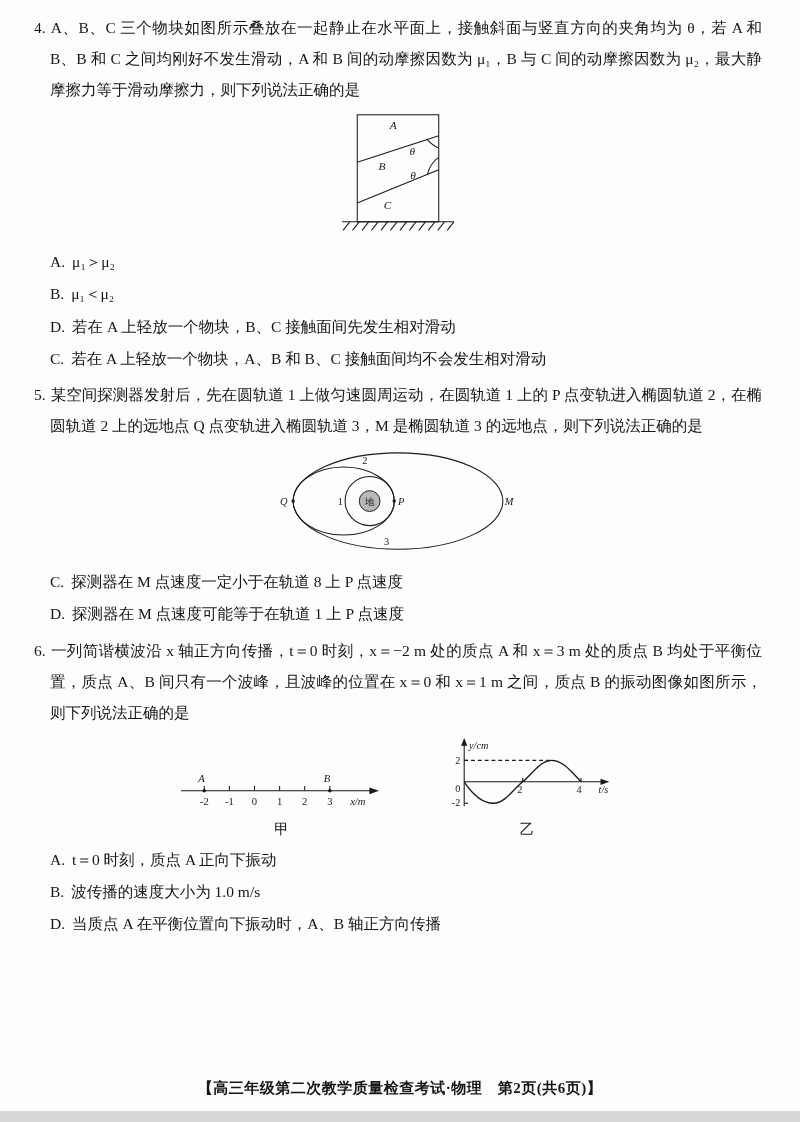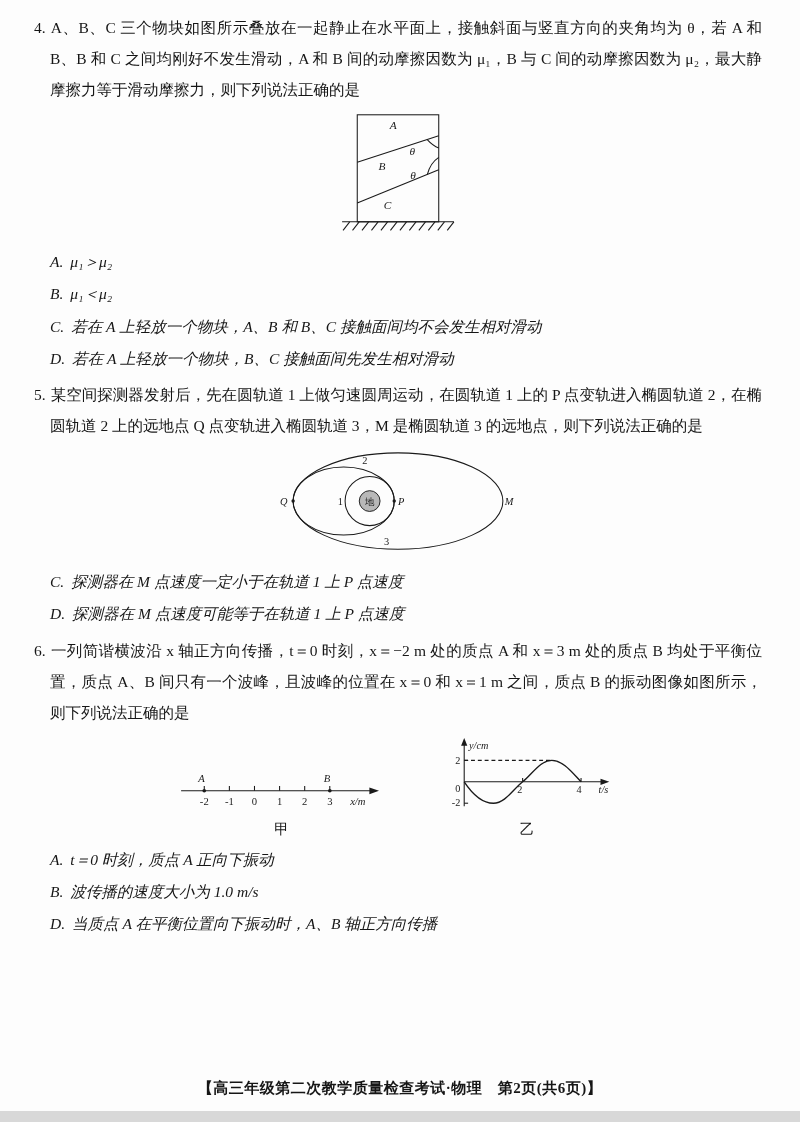--- a/index.html
+++ b/index.html
@@ -8,21 +8,21 @@
     width:800px; height:1122px; margin:0 auto; position:relative;
     background:#fdfdfd; color:#161616; overflow:hidden;
     font-family:"Liberation Serif","DejaVu Serif",serif;
     padding:12px 38px 0 34px;
   }
   .stem {
     font-size:15.5px; line-height:2.0; text-align:justify;
     padding-left:16px; text-indent:-16px;
   }
   .qnum { margin-right:5px; }
-  .options { margin-top:6px;font-style:italic; }
+  .options { margin-top:6px; }
   .option {
     font-size:15.5px; line-height:1.5; margin:9px 0; padding-left:16px;
   }
   .opt-label { margin-right:7px; }
   .figure { text-align:center; margin:6px 0 4px; }
   .fig-row { display:flex; justify-content:center; align-items:flex-end; gap:48px; margin:8px 0 2px; }
   .fig-caption { text-align:center; font-size:14.5px; margin-top:4px; }
   svg text { font-family:"Liberation Serif","DejaVu Serif",serif; }
   .footer {
     position:absolute; left:0; right:0; bottom:24px;
@@ -67,22 +67,22 @@
           <text x="78" y="62">B</text>
           <text x="111" y="72">θ</text>
           <text x="84" y="103">C</text>
         </g>
       </svg>
     </div>
 
     <div class="options">
       <p class="option"><span class="opt-label">A.</span><span>μ₁＞μ₂</span></p>
       <p class="option"><span class="opt-label">B.</span><span>μ₁＜μ₂</span></p>
+      <p class="option"><span class="opt-label">D.</span><span>若在 A 上轻放一个物块，B、C 接触面间先发生相对滑动</span></p>
       <p class="option"><span class="opt-label">C.</span><span>若在 A 上轻放一个物块，A、B 和 B、C 接触面间均不会发生相对滑动</span></p>
-      <p class="option"><span class="opt-label">D.</span><span>若在 A 上轻放一个物块，B、C 接触面间先发生相对滑动</span></p>
     </div>
   </section>
 
   <section class="question">
     <p class="stem"><span class="qnum">5.</span><span>某空间探测器发射后，先在圆轨道 1 上做匀速圆周运动，在圆轨道 1 上的 P 点变轨进入椭圆轨道 2，在椭圆轨道 2 上的远地点 Q 点变轨进入椭圆轨道 3，M 是椭圆轨道 3 的远地点，则下列说法正确的是</span></p>
 
     <div class="figure">
       <svg width="240" height="110" viewBox="0 0 254 116">
         <g stroke="#1a1a1a" stroke-width="1.1" fill="none">
           <ellipse cx="127" cy="57" rx="111" ry="51"></ellipse>
@@ -98,21 +98,21 @@
           <text x="115" y="103" text-anchor="middle">3</text>
           <text x="97" y="61" text-anchor="middle" font-size="10">地</text>
           <text x="127" y="61" font-style="italic">P</text>
           <text x="2" y="61" font-style="italic">Q</text>
           <text x="240" y="61" font-style="italic">M</text>
         </g>
       </svg>
     </div>
 
     <div class="options">
-      <p class="option"><span class="opt-label">C.</span><span>探测器在 M 点速度一定小于在轨道 1 上 P 点速度</span></p>
+      <p class="option"><span class="opt-label">C.</span><span>探测器在 M 点速度一定小于在轨道 8 上 P 点速度</span></p>
       <p class="option"><span class="opt-label">D.</span><span>探测器在 M 点速度可能等于在轨道 1 上 P 点速度</span></p>
     </div>
   </section>
 
   <section class="question">
     <p class="stem"><span class="qnum">6.</span><span>一列简谐横波沿 x 轴正方向传播，t＝0 时刻，x＝−2 m 处的质点 A 和 x＝3 m 处的质点 B 均处于平衡位置，质点 A、B 间只有一个波峰，且波峰的位置在 x＝0 和 x＝1 m 之间，质点 B 的振动图像如图所示，则下列说法正确的是</span></p>
 
     <div class="fig-row">
 
       <div>

